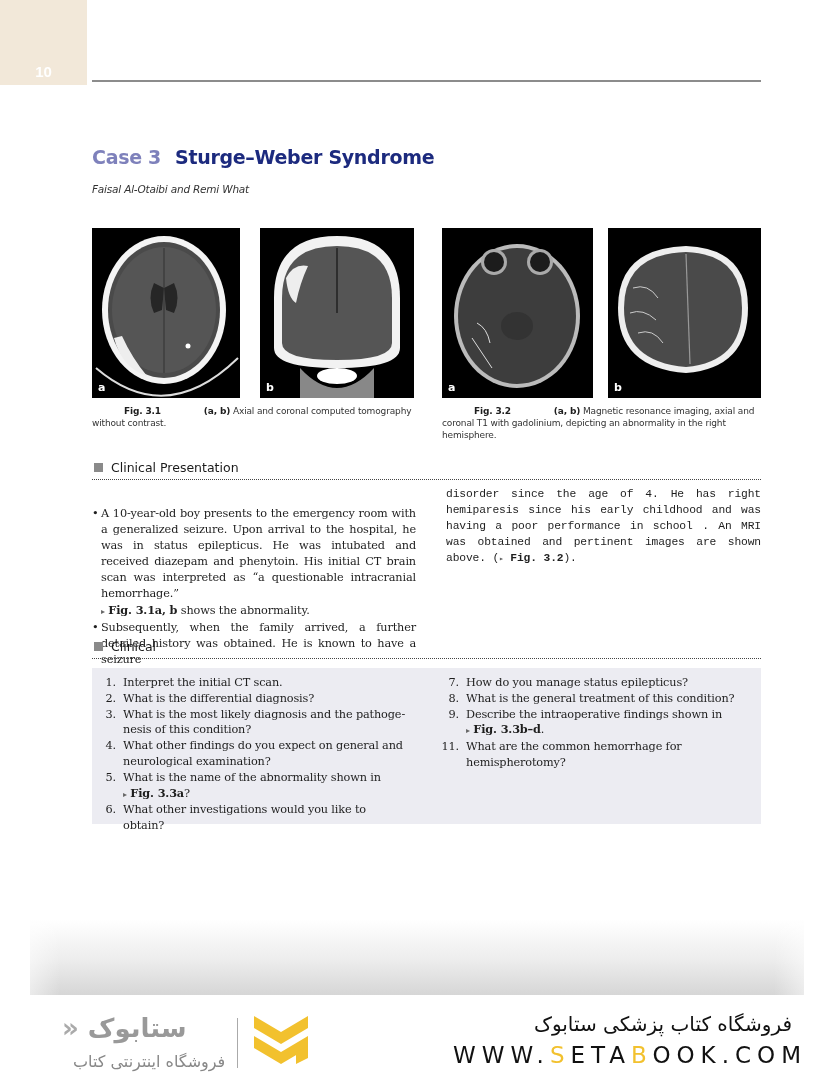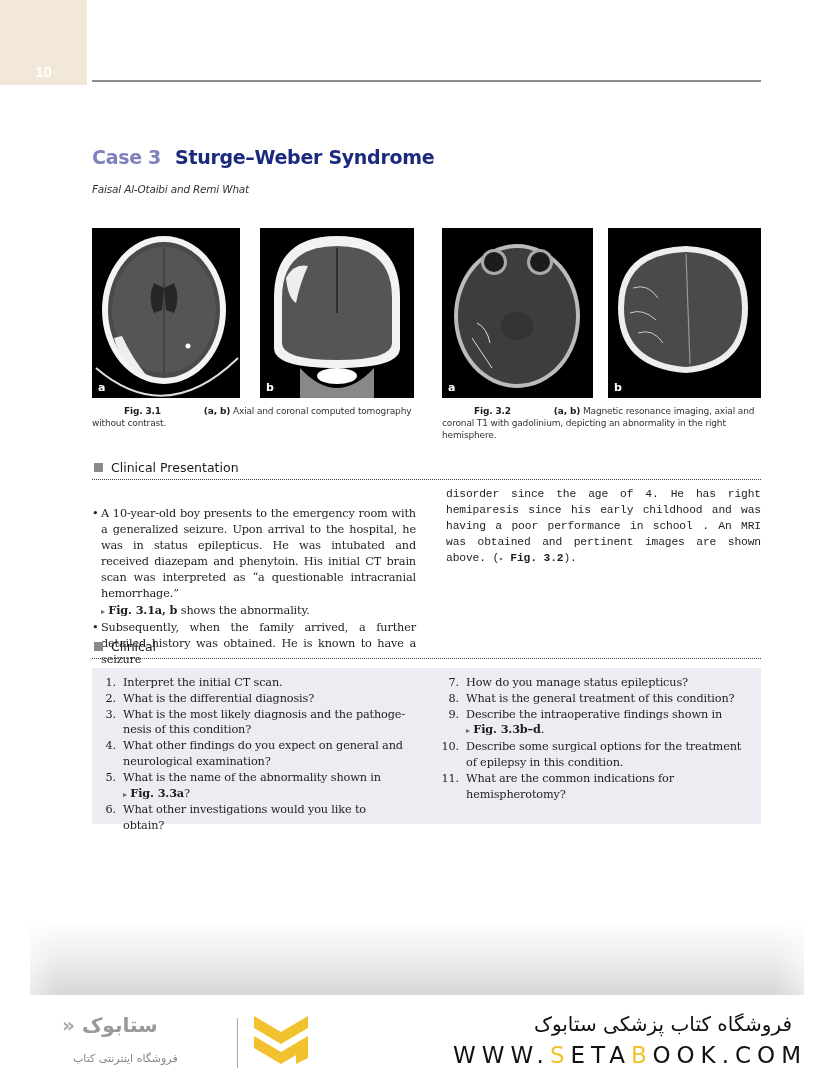--- a/index.html
+++ b/index.html
@@ -41,22 +41,22 @@
   .fade { left:30px; top:920px; width:774px; height:75px;
           background:linear-gradient(to bottom, rgba(255,255,255,1) 0%, #ececec 55%, #d6d6d6 100%); }
   .fade::before { content:""; position:absolute; left:-30px; top:0; width:60px; height:100%;
           background:linear-gradient(to right, #fff, rgba(255,255,255,0)); }
   .fade::after { content:""; position:absolute; right:-30px; top:0; width:60px; height:100%;
           background:linear-gradient(to left, #fff, rgba(255,255,255,0)); }
 
   .fa-title { left:430px; top:1012px; width:362px; text-align:right; direction:rtl; font-family:"DejaVu Sans", sans-serif; font-size:20px; color:#111; }
   .url { left:445px; top:1042px; width:362px; text-align:right; font-family:"DejaVu Sans", sans-serif; font-size:23px; letter-spacing:6px; color:#111; }
   .url .y { color:#f2c12e; }
-  .logo-text { left:62px; top:1013px; font-family:"DejaVu Sans", sans-serif; font-weight:bold; font-size:20px; color:#999; direction:rtl; }
-  .logo-sub { left:73px; top:1052px; font-family:"DejaVu Sans", sans-serif; font-size:11px; color:#888; direction:rtl; }
+  .logo-text { left:62px; top:1013px; font-family:"DejaVu Sans", sans-serif; font-weight:bold; font-size:26px; color:#999; direction:rtl; }
+  .logo-sub { left:73px; top:1052px; font-family:"DejaVu Sans", sans-serif; font-size:16px; color:#888; direction:rtl; }
   .logo-sep { left:237px; top:1018px; width:1px; height:50px; background:#aaa; }
 </style>
 </head>
 <body>
 
 <div class="abs tab"></div>
 <div class="abs pnum">10</div>
 <div class="abs rule"></div>
 
 <div class="abs title">
@@ -193,26 +193,22 @@
     </div>
   <div class="q">
       <span class="n">8.</span>
       <span class="t">What is the general treatment of this condition?</span>
     </div>
   <div class="q">
       <span class="n">9.</span>
       <span class="t"><span>Describe the intraoperative findings shown in</span><br><span class="arrow">▸</span> <span class="b">Fig. 3.3b–d</span><span>.</span></span>
     </div>
   <div class="q">
-      <span class="n">10.</span>
-      <span class="t">Describe some surgical options for the treatment of epilepsy in this condition.</span>
-    </div>
-  <div class="q">
       <span class="n">11.</span>
-      <span class="t">What are the common indications for hemispherotomy?</span>
+      <span class="t">What are the common hemorrhage for hemispherotomy?</span>
     </div>
 </div>
 
 <div class="abs fade"></div>
 
 <div class="abs" style="left:252px;top:1012px;width:58px;height:58px;">
   <svg width="58" height="58" viewBox="0 0 58 58">
     <path d="M2 4 L29 20 L56 4 L56 16 L29 32 L2 16 Z" fill="#f2c12e"></path>
     <path d="M2 24 L29 40 L56 24 L56 36 L29 52 L2 36 Z" fill="#f2c12e"></path>
     <path d="M44 40 L56 34 L56 46 L44 52 Z" fill="#f2c12e"></path>

